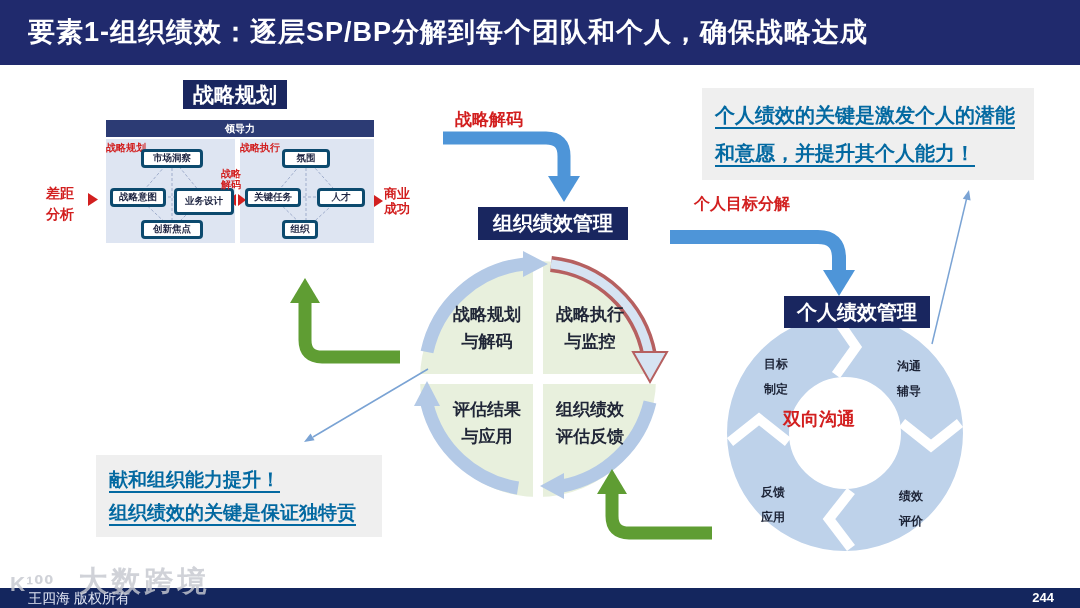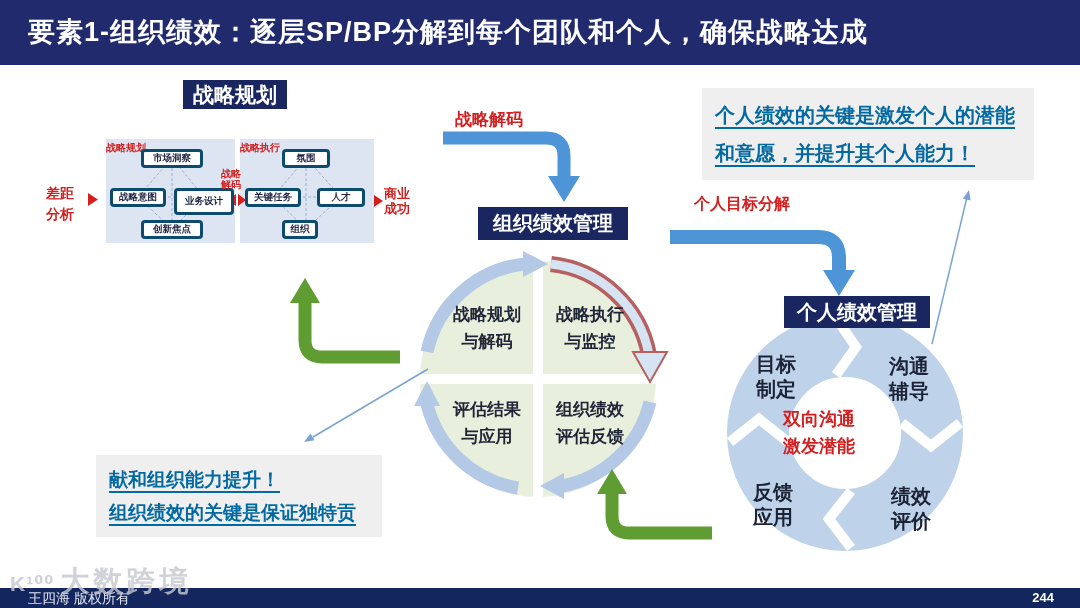--- a/index.html
+++ b/index.html
@@ -27,51 +27,52 @@
   .blm-node{
     background:#ffffff;border:3px solid #0c4a6e;border-radius:4px;color:#1c2340;
     font-size:9.5px;font-weight:bold;display:flex;align-items:center;justify-content:center;
     white-space:nowrap;
   }
   .red-label{color:#d21f1f;font-weight:bold;text-align:left;white-space:nowrap;}
   .quad-label{
     width:110px;text-align:center;font-size:17px;font-weight:bold;color:#202637;line-height:27px;
   }
   .ring-label{
-    width:64px;text-align:center;font-size:20px;font-weight:bold;color:#1c2336;line-height:25px;
+    width:64px;text-align:center;font-size:12px;font-weight:bold;color:#1c2336;line-height:25px;
   }
   .gray-note{
     background:#efefef;color:#0369a1;font-weight:bold;
     padding:8px 13px;
   }
   .gray-note div{
     text-decoration:underline;text-underline-offset:5px;text-decoration-thickness:2px;
     white-space:nowrap;
   }
   .footer-bar{
     left:0;top:588px;width:1080px;height:20px;background:#14265e;z-index:4;
   }
   .footer-copy{position:absolute;left:28px;top:0;height:20px;line-height:20px;
     color:#dfe4f2;font-size:14px;white-space:nowrap;}
   .footer-page{position:absolute;right:26px;top:0;height:20px;line-height:20px;
     color:#ffffff;font-size:13px;font-weight:bold;}
   .watermark{
-    left:10px;top:562px;display:flex;align-items:baseline;gap:6px;
+    left:10px;top:562px;display:flex;align-items:baseline;gap:24px;
     color:rgba(198,200,208,0.82);z-index:6;font-weight:bold;white-space:nowrap;
   }
   .watermark .wm-logo{font-size:21px;letter-spacing:1px;}
   .watermark .wm-text{font-size:29px;letter-spacing:4px;}
 </style>
 </head>
 <body>
 
 <div class="stage">
 
   <div class="abs header">要素1-组织绩效：逐层SP/BP分解到每个团队和个人，确保战略达成</div>
 
+  <div class="abs blm-bar z2" style="left:106px;top:120px;width:268px;height:17px;">领导力</div>
   <div class="abs blm-panel z2" style="left:106px;top:139px;width:129px;height:104px;"></div>
   <div class="abs blm-panel z2" style="left:240px;top:139px;width:134px;height:104px;"></div>
 
   <svg class="art" width="1080" height="608" viewBox="0 0 1080 608">
 
     <g stroke="#9fadcc" stroke-width="1" stroke-dasharray="3,2" fill="none">
       <path d="M172 158 L138 197 L172 229 L204 197 Z"></path>
       <line x1="138" y1="197" x2="204" y2="197"></line>
       <line x1="172" y1="158" x2="172" y2="229"></line>
       <path d="M306 158 L273 197 L306 229 L341 197 Z"></path>
@@ -205,21 +206,20 @@
     <div>反馈</div>
     <div>应用</div>
   </div>
   <div class="abs ring-label z4" style="left:879px;top:484px;">
     <div>绩效</div>
     <div>评价</div>
   </div>
 
   <div class="abs red-label z4" style="left:783px;top:406px;width:124px;font-size:18px;line-height:27px;">
     <div>双向沟通</div>
-    <div>激发潜能</div>
   </div>
 
   <div class="abs gray-note z4" style="left:702px;top:88px;width:332px;font-size:20px;line-height:38px;">
     <div>个人绩效的关键是激发个人的潜能</div>
     <div>和意愿，并提升其个人能力！</div>
   </div>
 
   <div class="abs gray-note z4" style="left:96px;top:455px;width:286px;font-size:19px;line-height:33px;">
     <div>献和组织能力提升！</div>
     <div>组织绩效的关键是保证独特贡</div>

